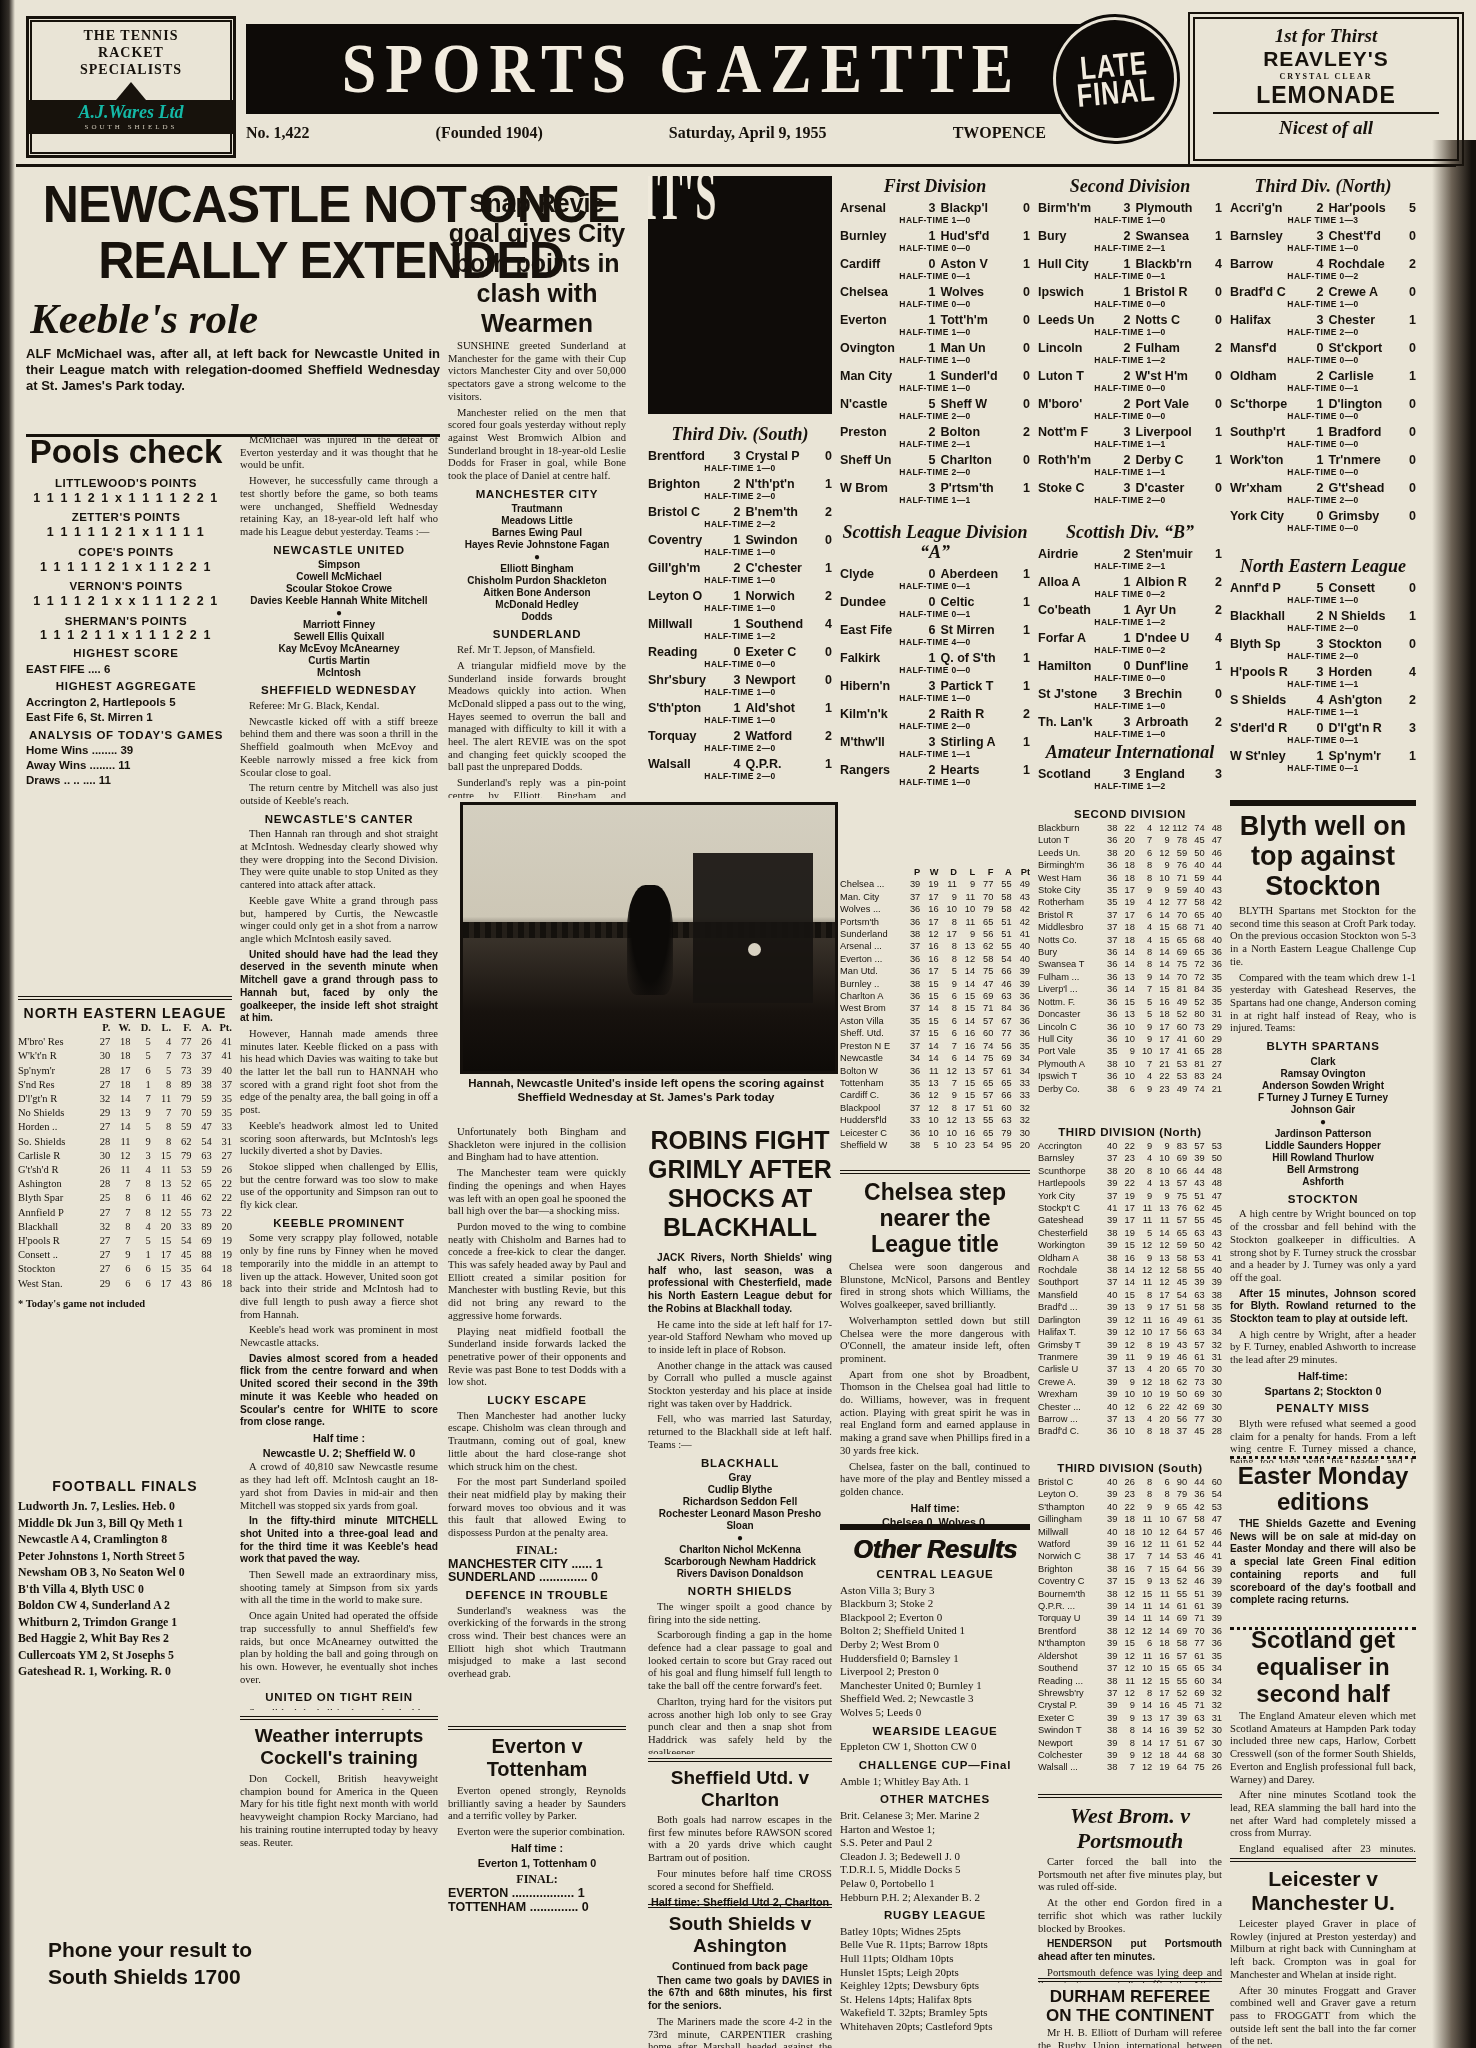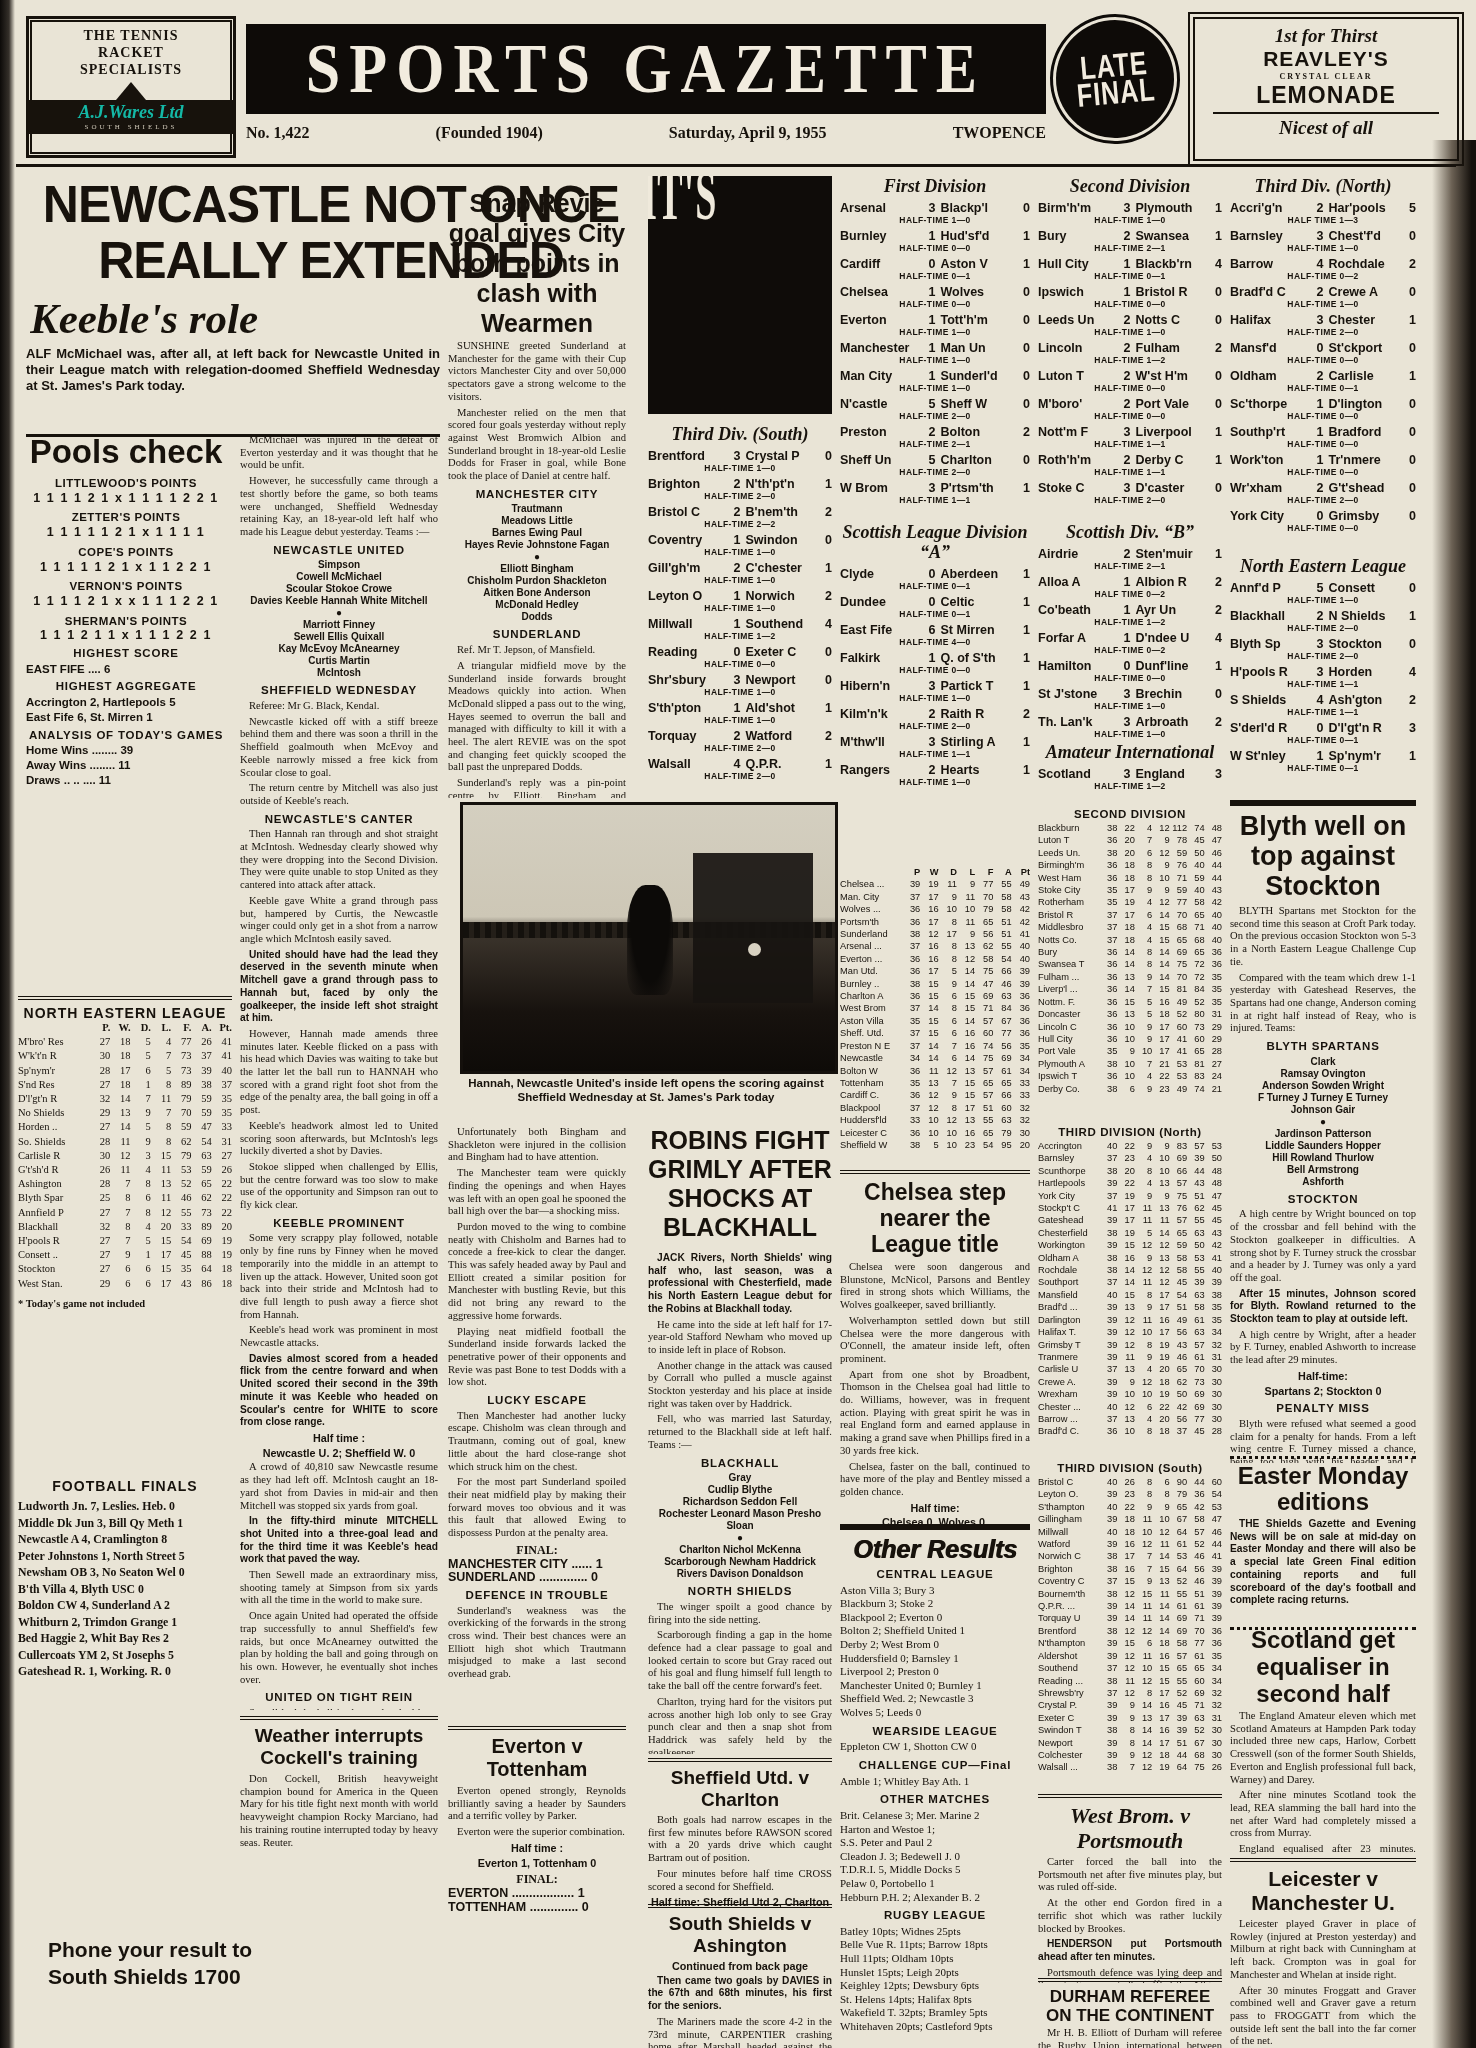--- a/index.html
+++ b/index.html
@@ -14,21 +14,21 @@
 
   
   .adbox{border:3px solid #17120c;box-shadow:0 0 0 1px #e9e4d6 inset,0 0 0 3px #17120c inset;
          text-align:center;padding-top:8px;}
   .adbox .l{font-weight:700;font-size:14px;line-height:17px;letter-spacing:1px;}
   .tri{width:0;height:0;border-left:25px solid transparent;border-right:25px solid transparent;
        border-bottom:30px solid #17120c;margin:4px auto 0;}
   .brandbar{background:#17120c;color:#14b8a6;font-style:italic;font-weight:700;font-size:18px;
             line-height:20px;margin-top:-12px;padding:2px 0 1px;}
   .brandsub{background:#17120c;color:#cfc8b8;font-size:7px;letter-spacing:3px;padding-bottom:3px;}
-  .mast{background:#0e0b08;color:#f2ecdf;display:flex;align-items:center;justify-content:center;}
+  .mast{background:#0e0b08;color:#f2ecdf;display:flex;align-items:center;justify-content:center;padding-left:36px;}
   .mast span{font-weight:700;font-size:62px;letter-spacing:9px;transform:scaleY(1.12);}
   .dateline{display:flex;justify-content:space-between;align-items:baseline;font-weight:700;font-size:16px;}
   .stamp{border-radius:50%;background:#0e0b08;color:#f2ecdf;display:flex;flex-direction:column;
          align-items:center;justify-content:center;transform:rotate(-5deg);
          box-shadow:0 0 0 3px #e9e4d6,0 0 0 6px #0e0b08;}
   .stamp div{font-family:"Liberation Sans",sans-serif;font-weight:700;font-size:25px;line-height:27px;
              letter-spacing:1px;transform:scaleY(1.3);}
   .radbox{border:7px double #17120c;text-align:center;padding-top:6px;}
   .radbox .tag,.radbox .slogan{font-style:italic;font-weight:700;font-size:19px;}
   .radbox .br{font-family:"Liberation Sans",sans-serif;font-weight:700;font-size:21px;letter-spacing:1px;}
@@ -624,21 +624,21 @@
 
         <div class="mrow">
           <span class="mh">Everton</span>
           <span class="ms">1</span>
           <span class="ma">Tott'h'm</span>
           <span class="ms2">0</span>
         </div>
         <div class="mht">HALF-TIME 1—0</div>
 
         <div class="mrow">
-          <span class="mh">Manchester</span>
+          <span class="mh">Ovington</span>
           <span class="ms">1</span>
           <span class="ma">Man Un</span>
           <span class="ms2">0</span>
         </div>
         <div class="mht">HALF-TIME 1—0</div>
 
         <div class="mrow">
           <span class="mh">Man City</span>
           <span class="ms">1</span>
           <span class="ma">Sunderl'd</span>

